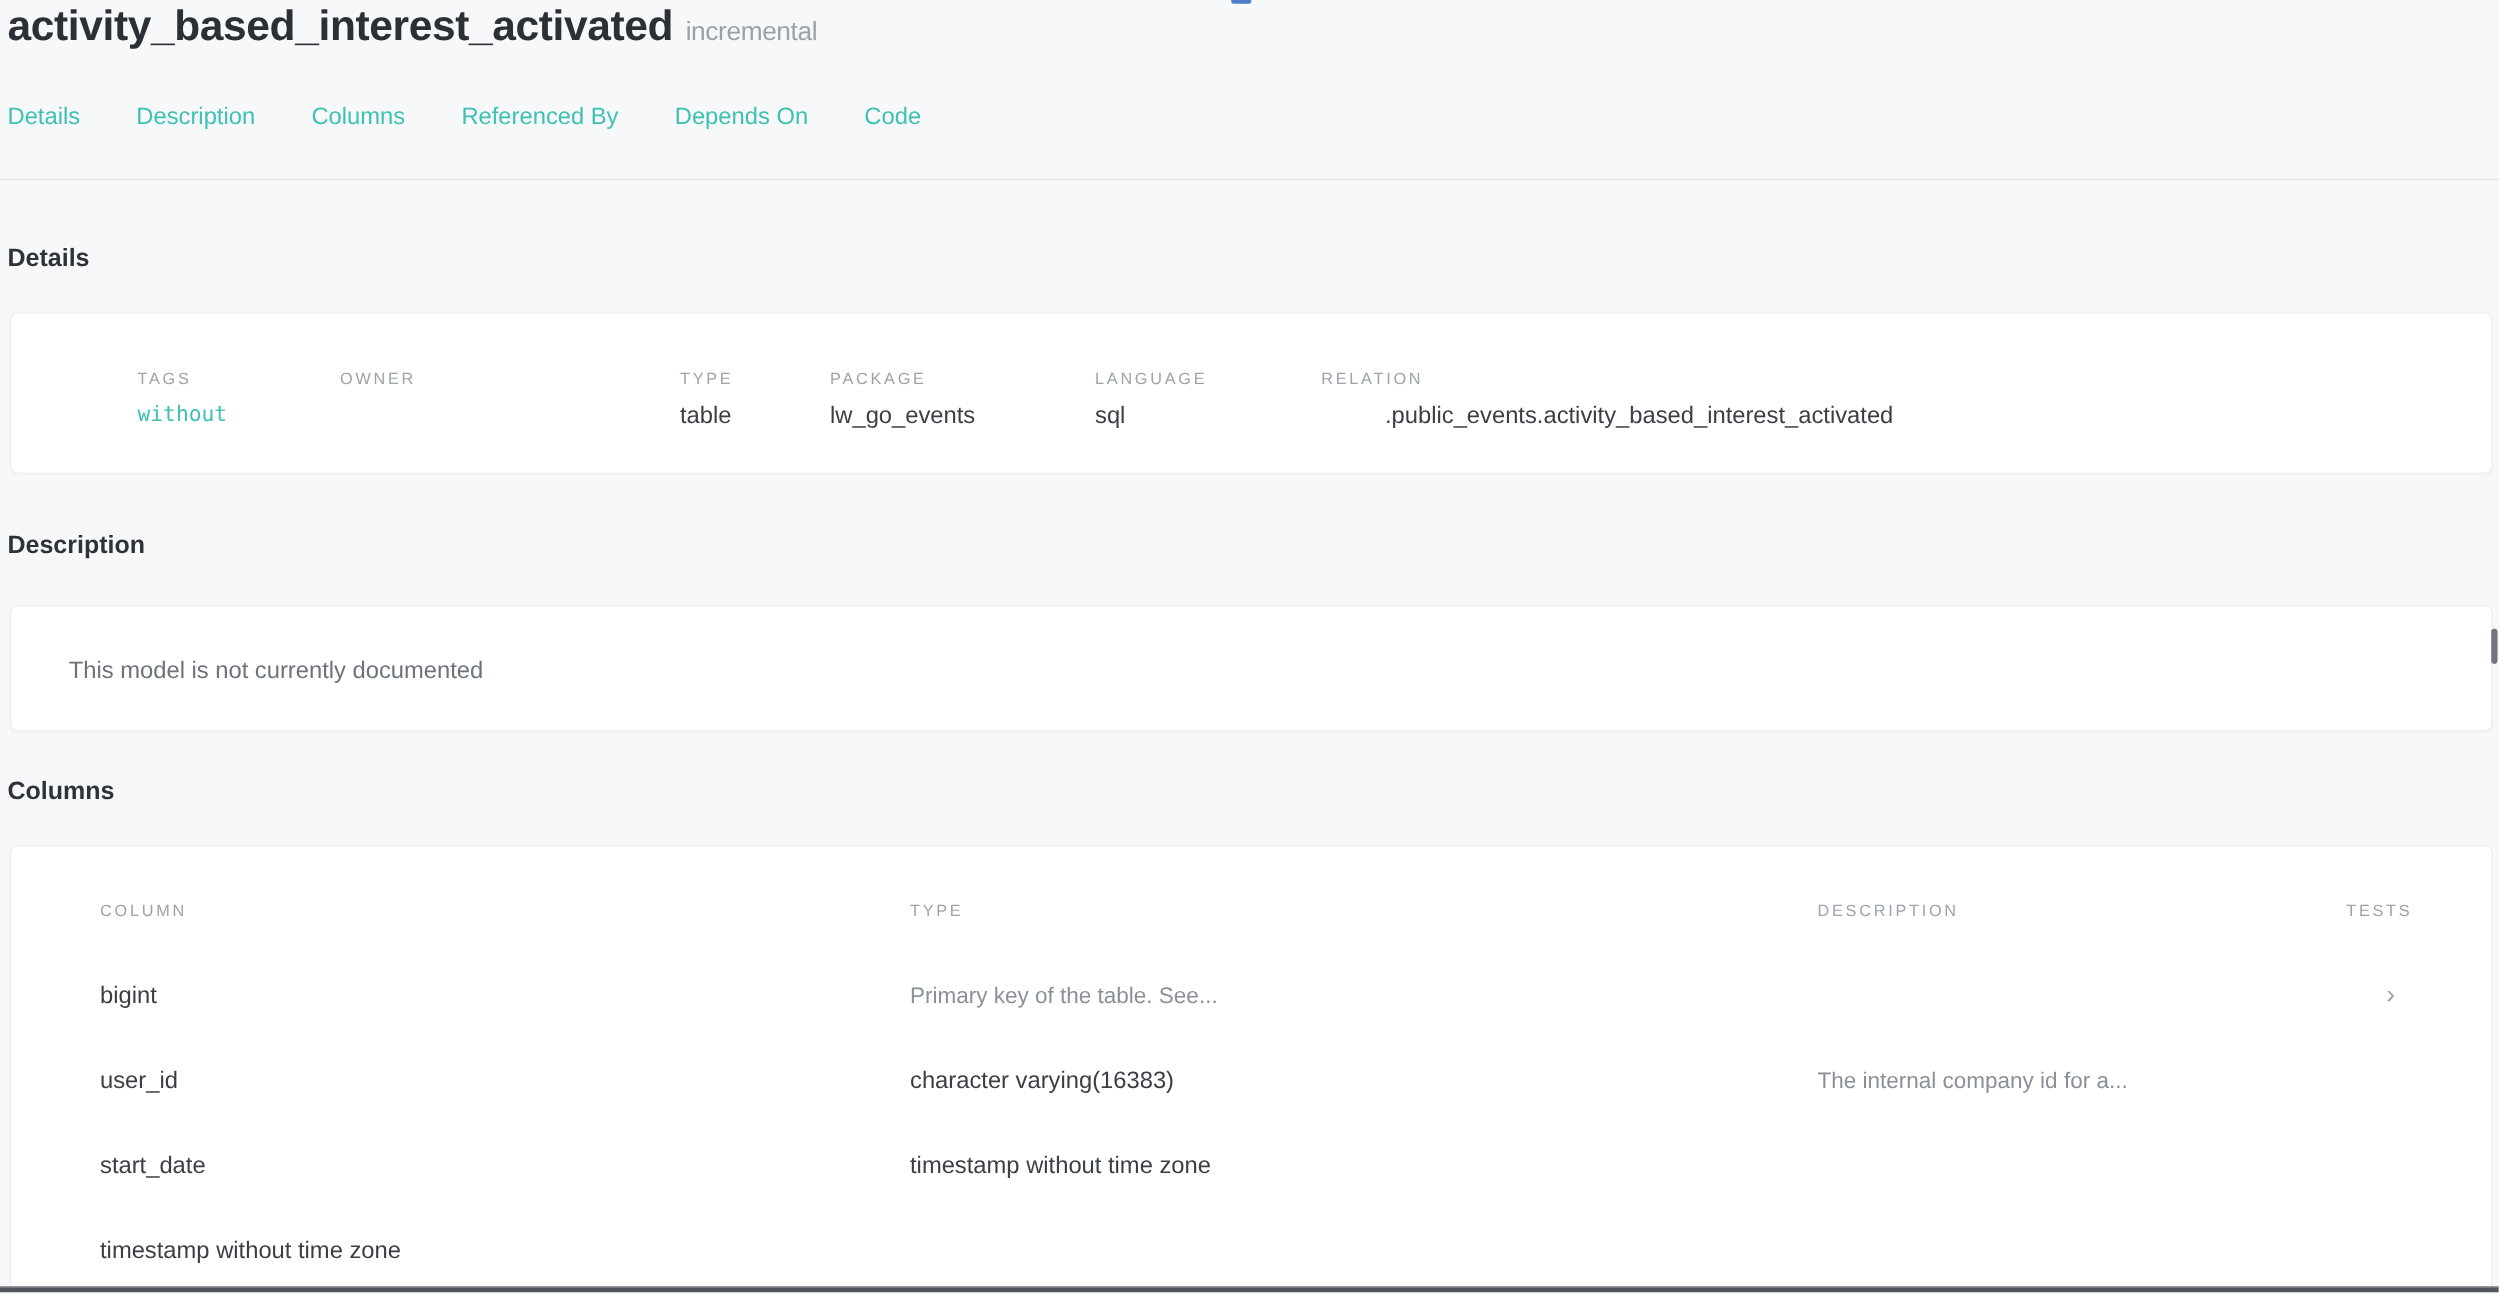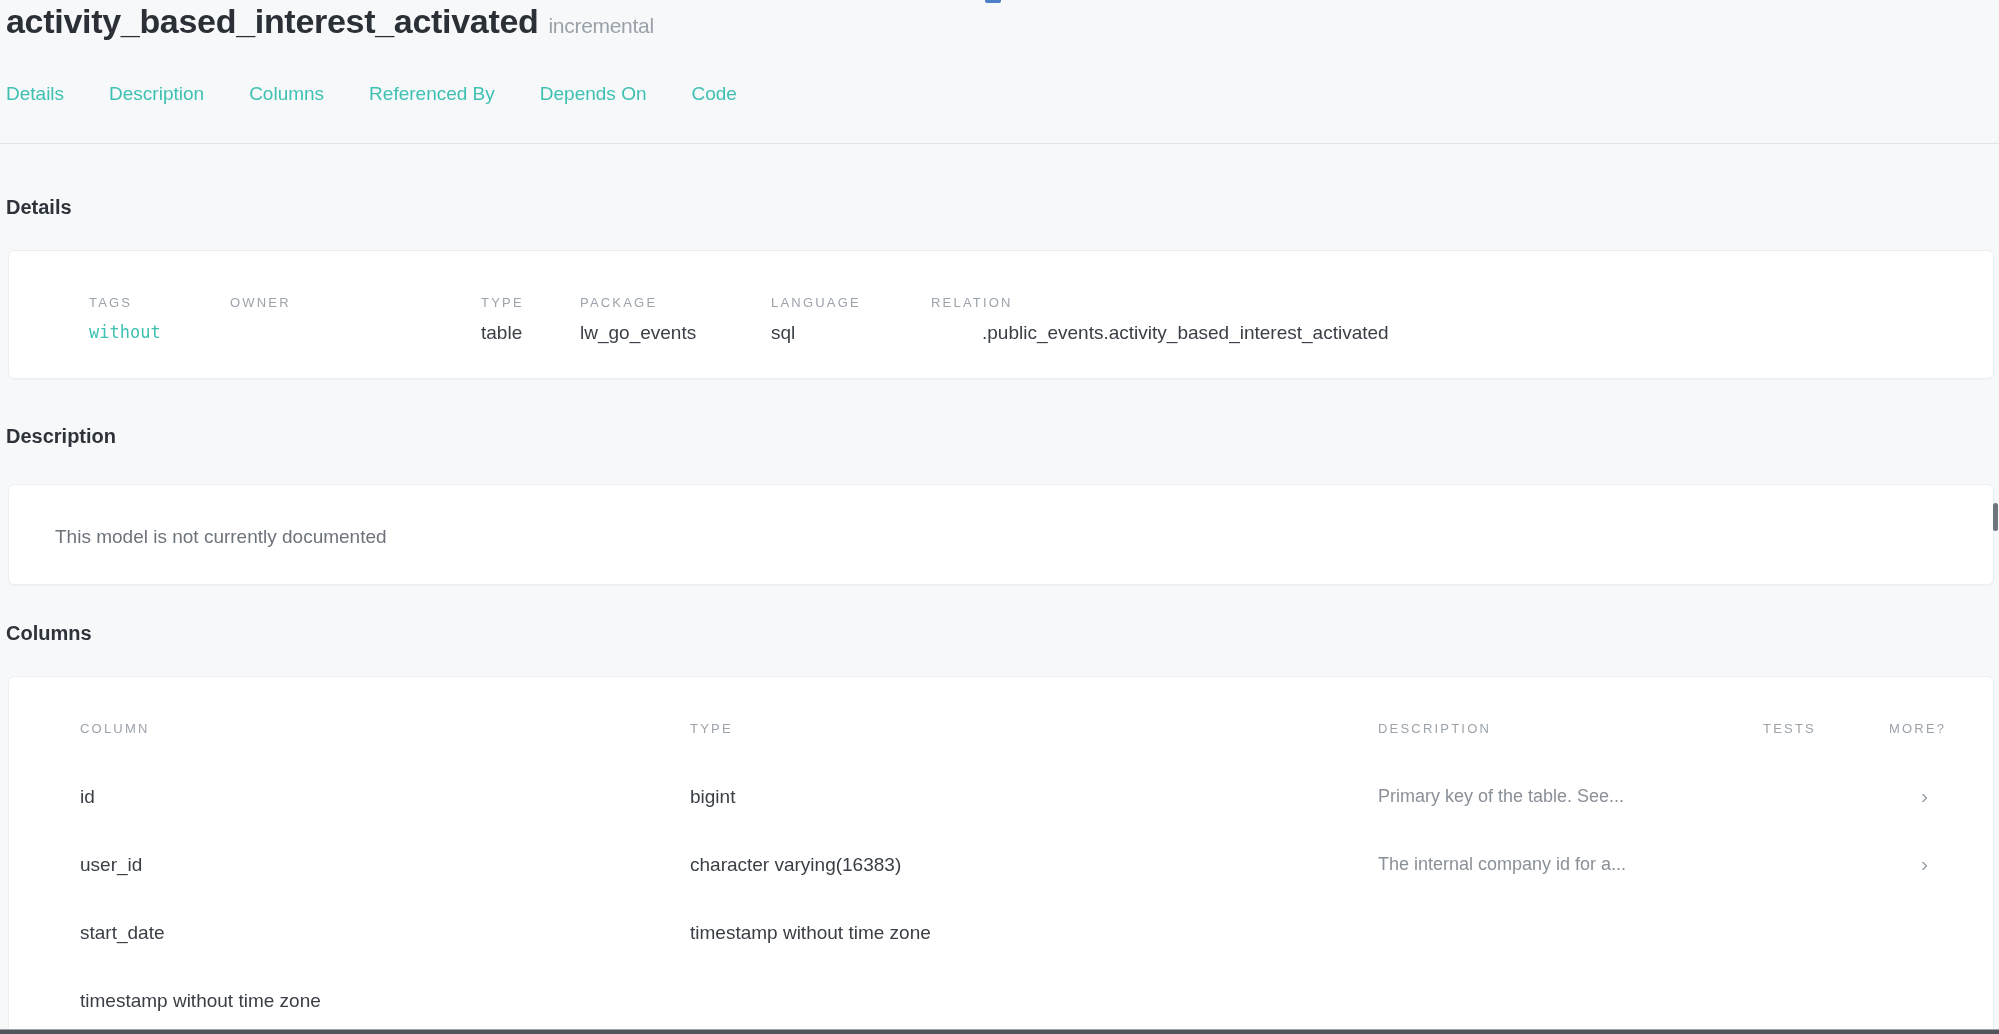--- a/index.html
+++ b/index.html
@@ -48,21 +48,21 @@
     border:1px solid #eceef1;
     border-radius:6px;
     box-shadow:0 1px 2px rgba(27,31,35,0.03);
   }
   #details-card { top:250px; height:129px; }
   #description-card { top:484px; height:101px; }
   #columns-card { top:676px; height:380px; }
 
   
   .fields { display:flex; padding:44px 0 0 80px; }
-  .field { flex:0 0 auto; }
+  .field { flex:0 0 auto;margin-left:21px; }
   .field.f-tags     { width:141px; }
   .field.f-owner    { width:251px; }
   .field.f-type     { width:99px;  }
   .field.f-package  { width:191px; }
   .field.f-language { width:160px; }
   .field.f-relation { flex:1 1 auto; }
   .field-label {
     font-size:13px; letter-spacing:2.2px; color:#9ca3ab; margin-bottom:12px;
     white-space:nowrap;
   }
@@ -78,20 +78,21 @@
     padding:41px 0 0 46px;
     font-size:19px; color:#6d737b;
   }
 
   
   .table { padding:44px 16px 0 71px; }
   .trow {
     display:grid;
     grid-template-columns:610px 688px 385px 126px 1fr;
     align-items:start;
+    gap:38px;
   }
   .trow.head { height:65px; }
   .trow.data { height:68px; }
   .th {
     font-size:13px; letter-spacing:2.2px; color:#9ca3ab; white-space:nowrap;
   }
   .td { white-space:nowrap; }
   .td.c-col,.td.c-type { font-size:19px; color:#3a3f46; }
   .td.c-desc { font-size:18px; color:#8a9098; }
   .td.c-more {
@@ -180,21 +181,20 @@
 
       <div class="trow head">
         <div class="th">COLUMN</div>
         <div class="th">TYPE</div>
         <div class="th">DESCRIPTION</div>
         <div class="th">TESTS</div>
         <div class="th">MORE?</div>
       </div>
 
       <div class="trow data">
-        <div class="td c-col">id</div>
         <div class="td c-type">bigint</div>
         <div class="td c-desc">Primary key of the table. See...</div>
         <div class="td c-tests"></div>
         <div class="td c-more">›</div>
       </div>
 
       <div class="trow data">
         <div class="td c-col">user_id</div>
         <div class="td c-type">character varying(16383)</div>
         <div class="td c-desc">The internal company id for a...</div>

